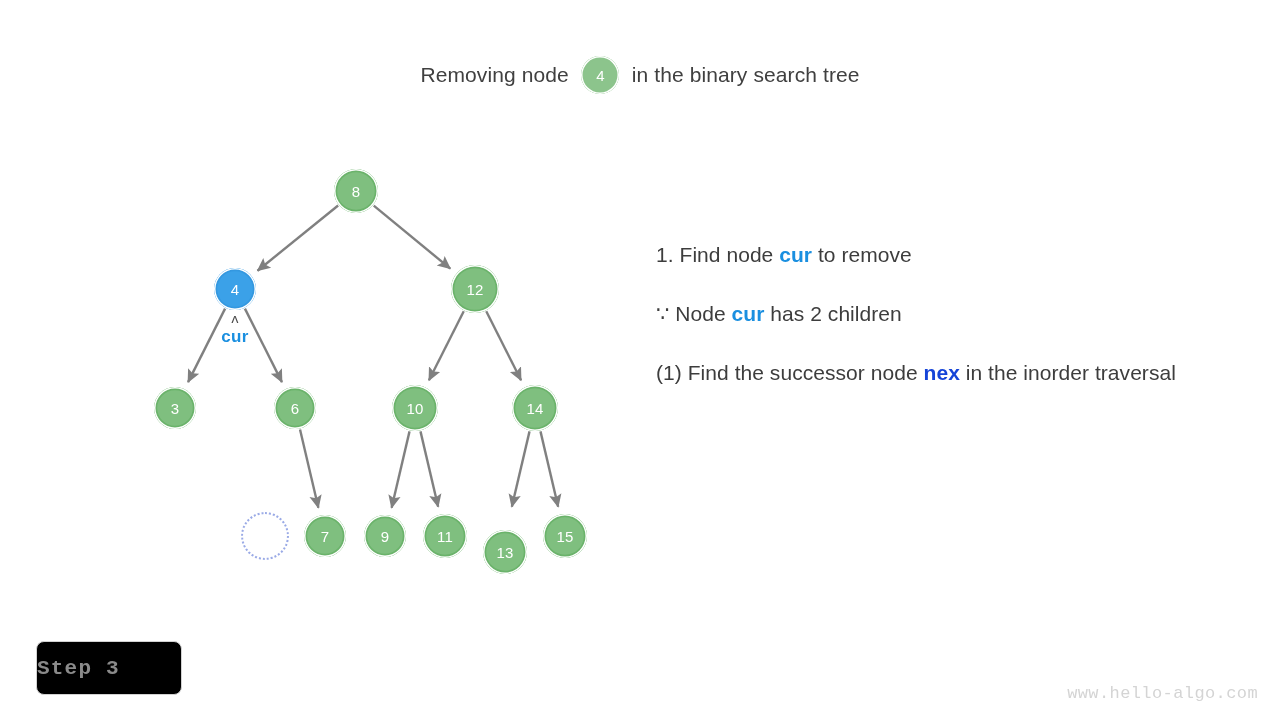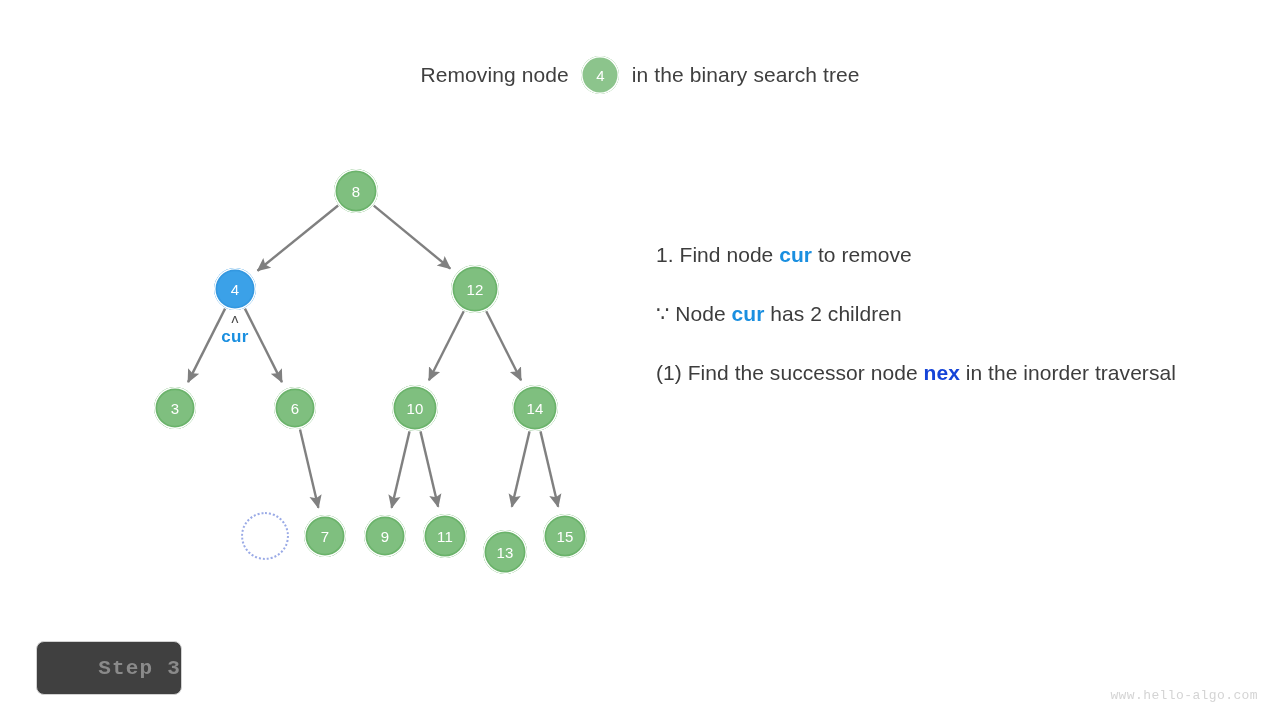--- a/index.html
+++ b/index.html
@@ -141,40 +141,40 @@
 
   
   #step-badge {
     position: absolute;
     left: 36px;
     top: 641px;
     width: 144px;
     height: 52px;
     border: 1px solid #d2d2d2;
     border-radius: 8px;
-    background: #404040;
+    background: #000000;
     display: flex;
     align-items: center;
-    justify-content: flex-end;
+    justify-content: flex-start;
   }
   #step-badge .step-text {
     font-family: "Liberation Mono", monospace;
     font-size: 21px;
     font-weight: bold;
     color: #8a8a8a;
     letter-spacing: 1.2px;
   }
 
   
   #watermark {
     position: absolute;
     right: 22px;
     bottom: 17px;
     font-family: "Liberation Mono", monospace;
-    font-size: 13px;
+    font-size: 17px;
     color: #d4d4d4;
     letter-spacing: 0.4px;
   }
 </style>
 </head>
 <body>
 
 <div id="title-bar">
   <span class="title-text">Removing node</span>
   <span class="title-node">

